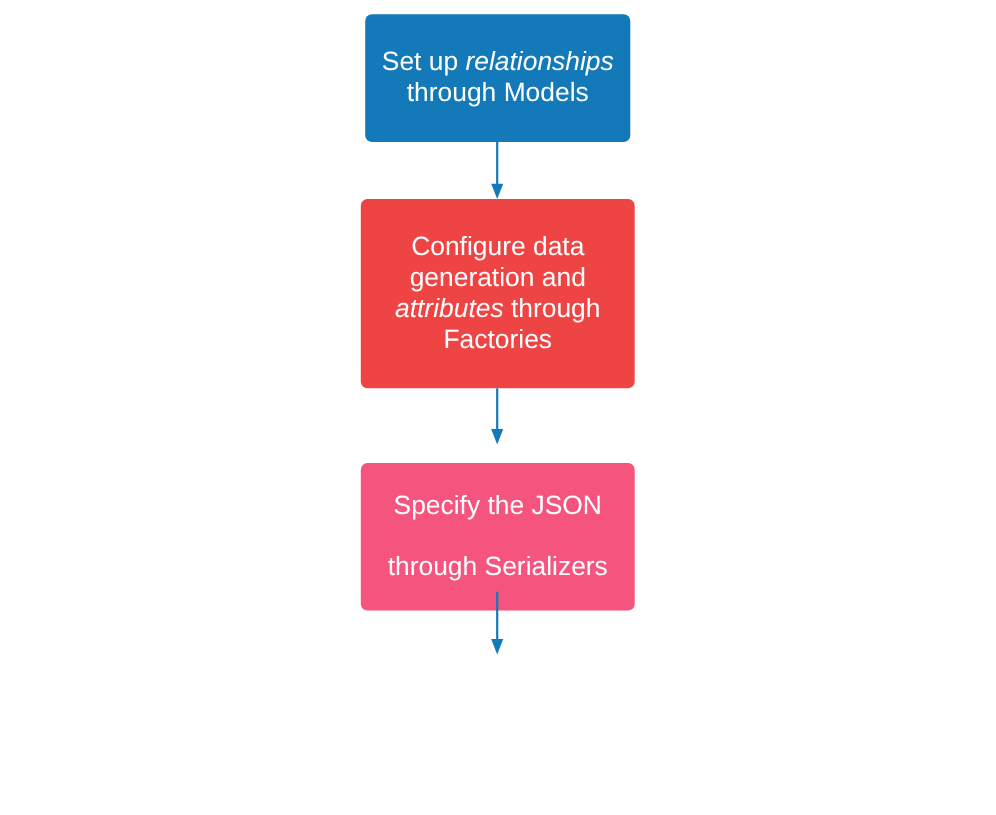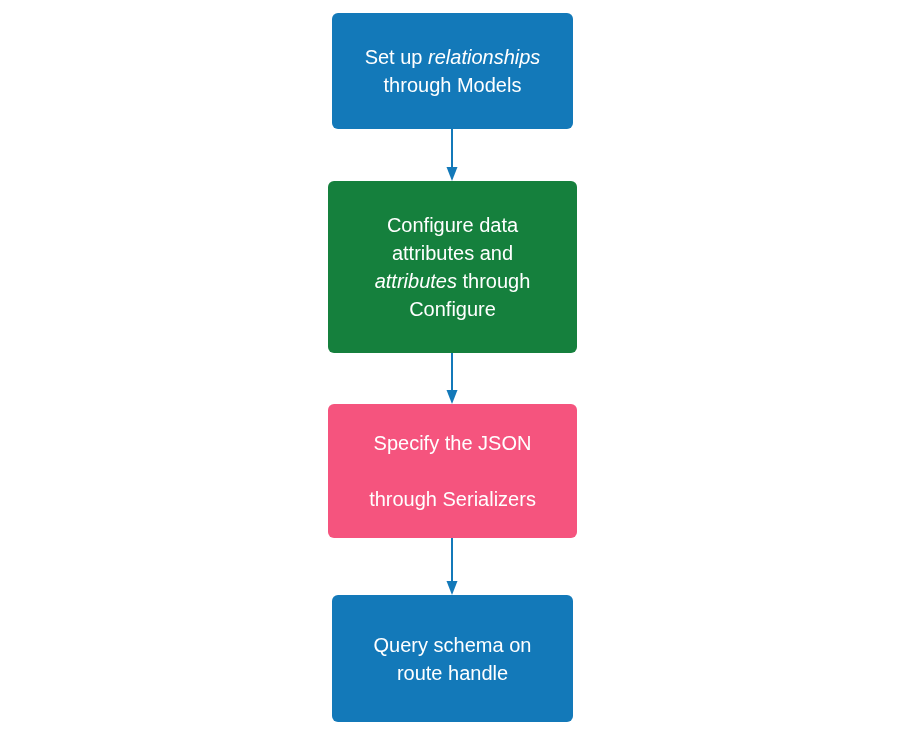--- a/index.html
+++ b/index.html
@@ -22,40 +22,40 @@
   }
   .node {
     position: absolute;
     box-sizing: border-box;
     border-radius: 6px;
     display: flex;
     align-items: center;
     justify-content: center;
     text-align: center;
     color: #ffffff;
-    font-size: 20px;
+    font-size: 24px;
     line-height: 28px;
     padding: 22px 14px;
     -webkit-font-smoothing: antialiased;
   }
   .node .label {
     display: block;
     width: 100%;
   }
   .node .label em {
     font-style: italic;
   }
   .node .label strong {
     font-weight: normal;
   }
 
   
   #node-models     { left: 332px; top: 13px;  width: 241px; height: 116px; }
   #node-factories  { left: 328px; top: 181px; width: 249px; height: 172px; }
-  #node-serializers{ left: 328px; top: 404px; width: 249px; height: 134px; }
+  #node-serializers{ left: 328px; top: 421px; width: 249px; height: 134px; }
   #node-query      { left: 332px; top: 595px; width: 241px; height: 127px; }
 
   
   .connector {
     position: absolute;
     overflow: visible;
   }
   #connector-1 { left: 432px; top: 129px; width: 40px; height: 52px; }
   #connector-2 { left: 432px; top: 353px; width: 40px; height: 51px; }
   #connector-3 { left: 432px; top: 538px; width: 40px; height: 57px; }
@@ -67,35 +67,32 @@
 
   <div class="node" id="node-models" style="background-color: rgb(19, 121, 185);">
     <span class="label"><span>Set up </span><em>relationships</em><br><span>through </span><strong>Models</strong></span>
   </div>
 
   <svg class="connector" id="connector-1" viewBox="0 0 40 52">
     <line x1="20" y1="0" x2="20" y2="40" stroke="#1379b9" stroke-width="2"></line>
     <polygon points="20,52 14.5,38 25.5,38" fill="#1379b9"></polygon>
   </svg>
 
-  <div class="node" id="node-factories" style="background-color: #15803d;">
-    <span class="label"><span>Configure data</span><br><span>attributes and</span><br><em>attributes</em><span> through</span><br><strong>Configure</strong></span>
+  <div class="node" id="node-factories" style="background-color: #ef4444;">
+    <span class="label"><span>Configure data</span><br><span>generation and</span><br><em>attributes</em><span> through</span><br><strong>Factories</strong></span>
   </div>
 
   <svg class="connector" id="connector-2" viewBox="0 0 40 51">
     <line x1="20" y1="0" x2="20" y2="39" stroke="#1379b9" stroke-width="2"></line>
     <polygon points="20,51 14.5,37 25.5,37" fill="#1379b9"></polygon>
   </svg>
 
   <div class="node" id="node-serializers" style="background-color: rgb(245, 84, 126);">
     <span class="label"><span>Specify the JSON</span><br><br><span>through </span><strong>Serializers</strong></span>
   </div>
 
   <svg class="connector" id="connector-3" viewBox="0 0 40 57">
     <line x1="20" y1="0" x2="20" y2="45" stroke="#1379b9" stroke-width="2"></line>
     <polygon points="20,57 14.5,43 25.5,43" fill="#1379b9"></polygon>
   </svg>
 
-  <div class="node" id="node-query" style="background-color: rgb(19, 121, 185);">
-    <span class="label"><span>Query schema on</span><br><span>route handle</span></span>
-  </div>
 
 </div>
 
 </body></html>

